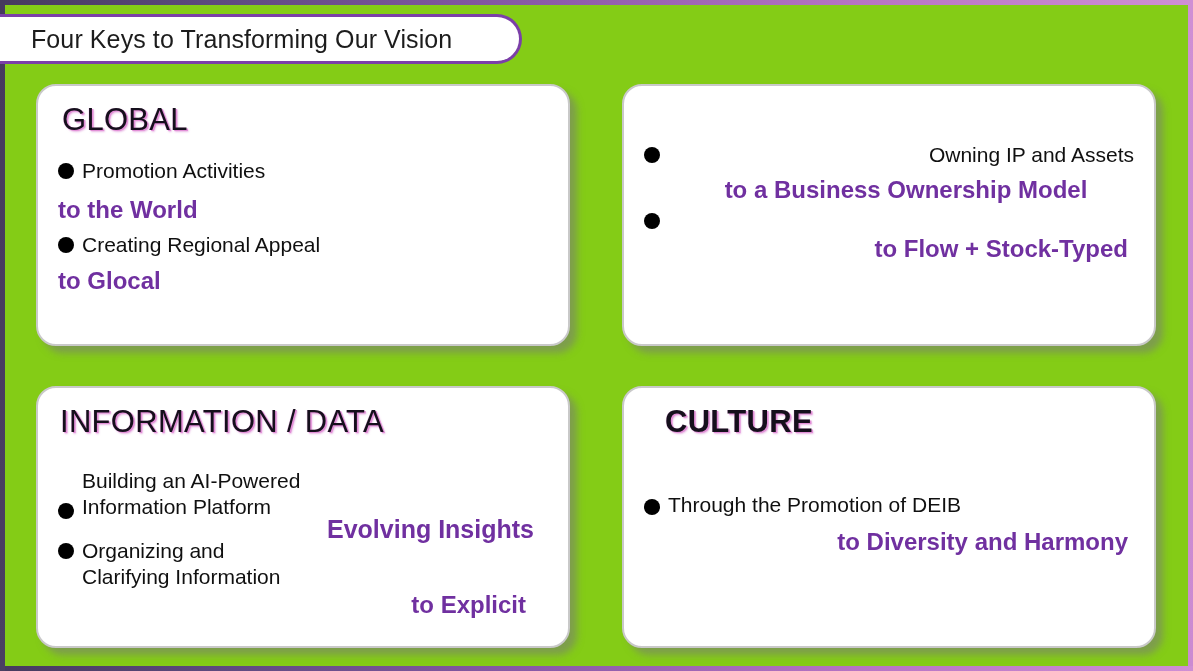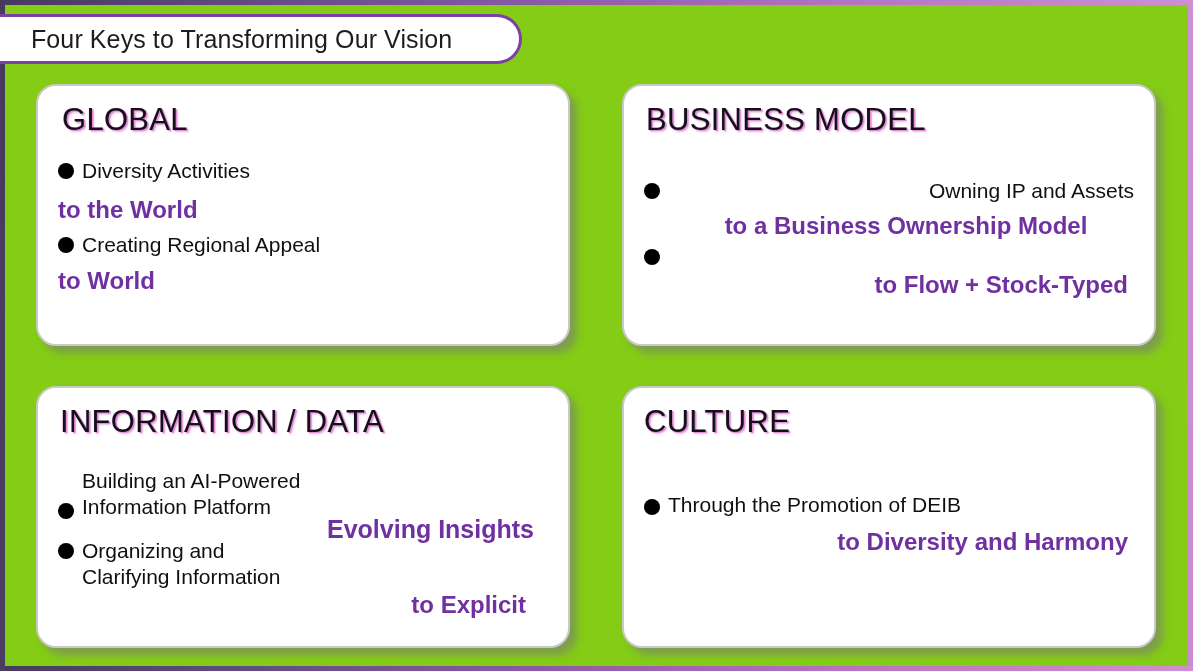--- a/index.html
+++ b/index.html
@@ -150,21 +150,21 @@
   #card-info .a1 {
     margin-top: -4px;
     text-align: right;
     padding-right: 14px;
     font-size: 25px;
   }
   #card-info .b2 { margin-top: -6px; }
   #card-info .a2 { margin-top: 2px; text-align: right; padding-right: 22px; }
 
   
-  #card-culture .card-title { margin-left: 0; }
+  #card-culture .card-title { margin-left: 21px; font-weight: bold; }
   #card-culture .b1 { margin-top: 52px; align-items: center; }
   #card-culture .a1 { margin-top: 10px; text-align: right; padding-right: 6px; }
 </style>
 </head>
 <body>
 
 <div id="slide">
 
   <div class="frame-edge frame-top"></div>
   <div class="frame-edge frame-right"></div>
@@ -176,35 +176,34 @@
   </div>
 
   <div id="grid">
 
     <div class="card" id="card-global">
       <div class="card-title">GLOBAL</div>
       <div class="card-body">
 
         <div class="bullet-row b1">
           <span class="bullet-dot"></span>
-          <span class="bullet-text">Diversity Activities</span>
+          <span class="bullet-text">Promotion Activities</span>
         </div>
         <div class="arrow-line arrow-right a1">to the World</div>
 
         <div class="bullet-row b2">
           <span class="bullet-dot"></span>
           <span class="bullet-text">Creating Regional Appeal</span>
         </div>
-        <div class="arrow-line arrow-right a2">to World</div>
+        <div class="arrow-line arrow-right a2">to Glocal</div>
 
       </div>
     </div>
 
     <div class="card" id="card-business">
-      <div class="card-title">BUSINESS MODEL</div>
       <div class="card-body">
 
         <div class="bullet-row b1">
           <span class="bullet-dot"></span>
           <span class="bullet-text">Owning IP and Assets</span>
         </div>
         <div class="arrow-line a1">to a Business Ownership Model</div>
 
         <div class="bullet-row b2">
           <span class="bullet-dot"></span>

